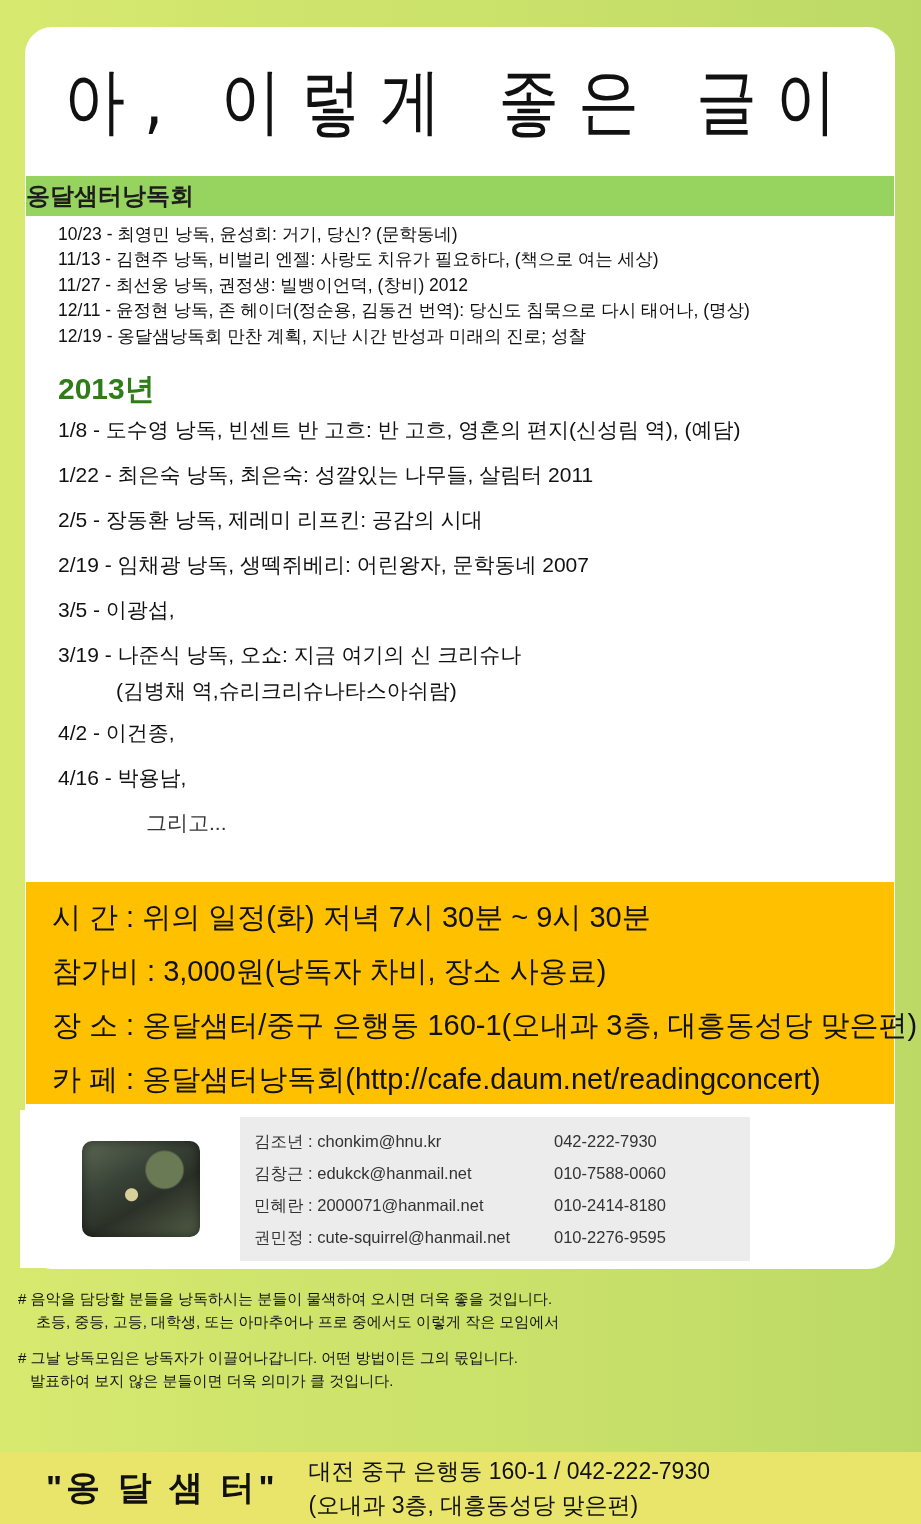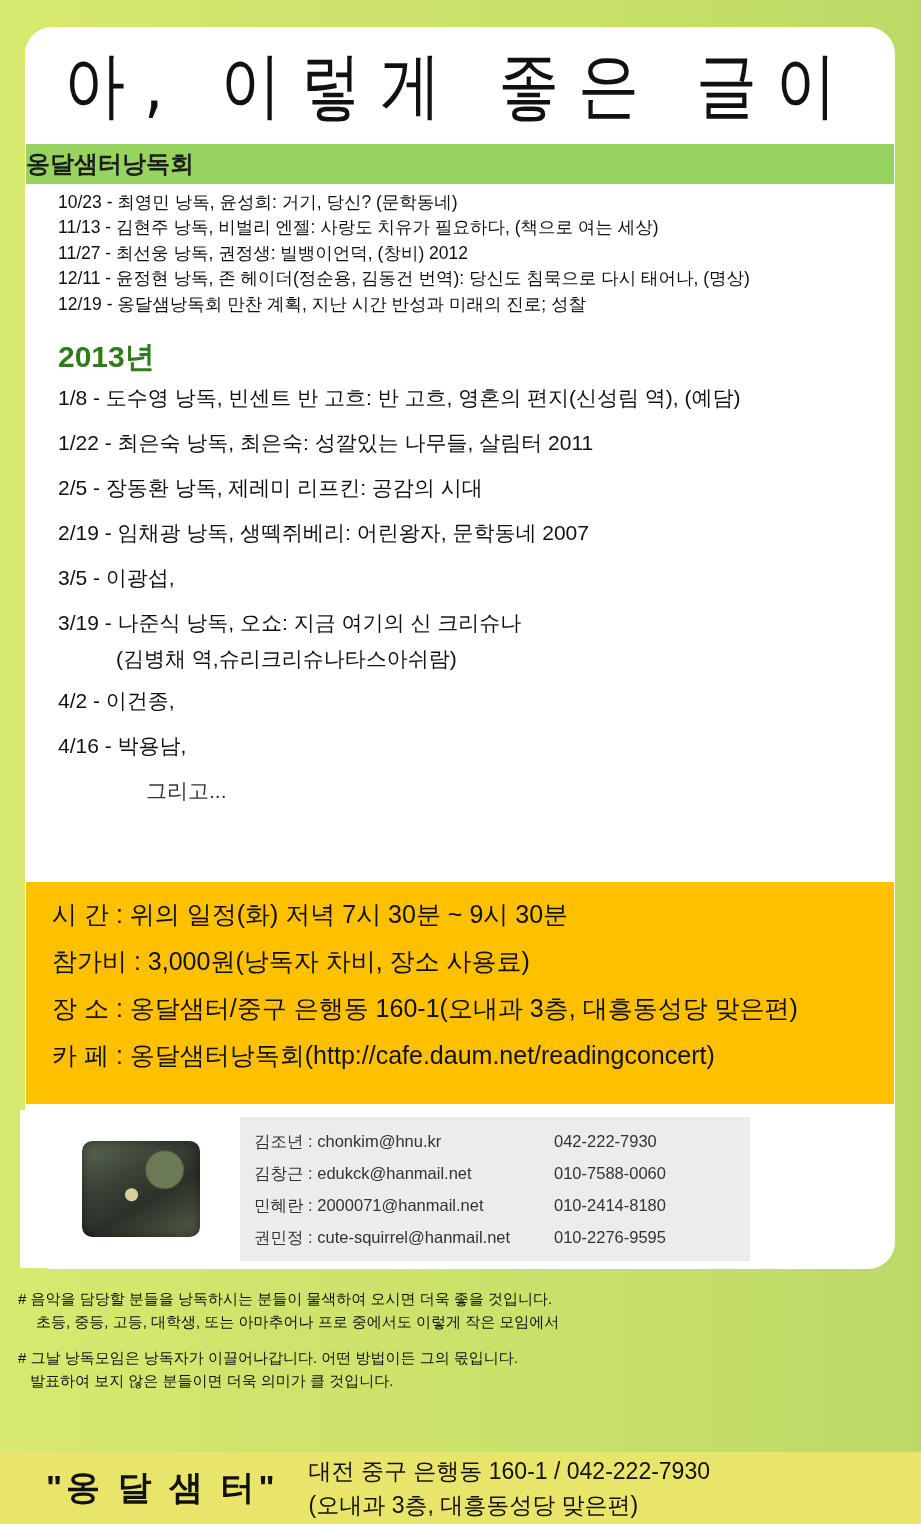--- a/index.html
+++ b/index.html
@@ -25,21 +25,21 @@
     left: 26px;
     top: 28px;
     width: 868px;
     height: 1240px;
     background: #ffffff;
     border-radius: 26px;
     overflow: hidden;
     box-shadow: 0 0 0 1px #ffffff;
   }
   .title-band {
-    height: 116px;
+    height: 148px;
     display: flex;
     align-items: center;
     justify-content: center;
     background: #ffffff;
   }
   .brush-title {
     font-family: "DejaVu Sans", sans-serif;
     font-size: 58px;
     letter-spacing: 18px;
     color: #111111;
@@ -103,21 +103,21 @@
     position: absolute;
     left: 26px;
     top: 882px;
     width: 868px;
     height: 222px;
     background: #ffc000;
     box-sizing: border-box;
     padding: 16px 0 0 26px;
   }
   .info-block .line {
-    font-size: 25px;
+    font-size: 29px;
     color: #111;
     margin-bottom: 14px;
     white-space: nowrap;
   }
   
   .contact-area {
     position: absolute;
     left: 20px;
     top: 1110px;
     width: 768px;

